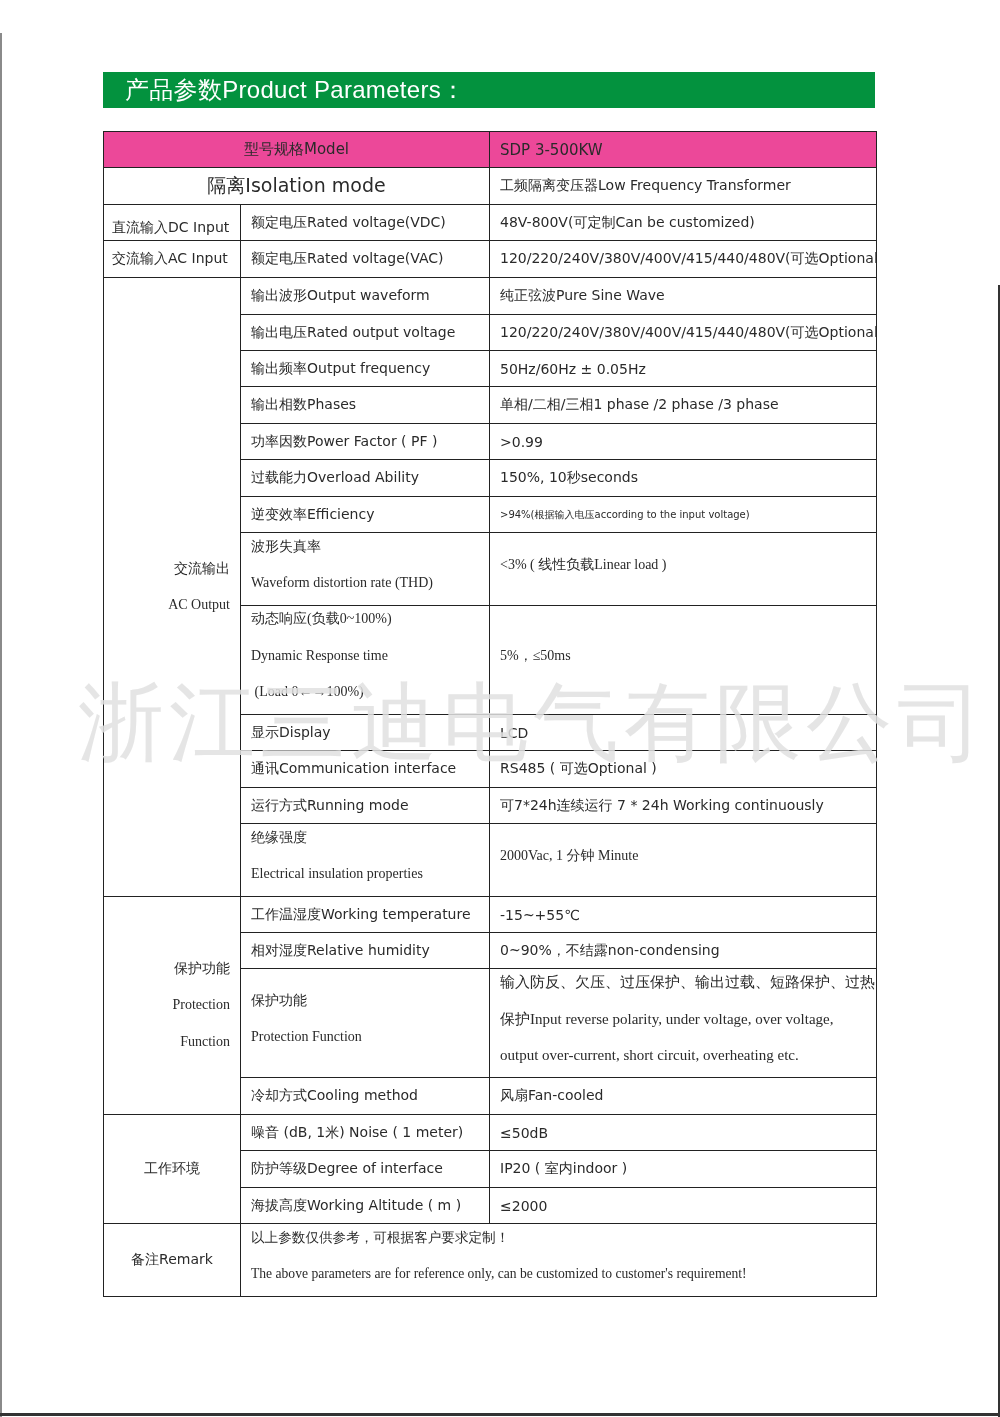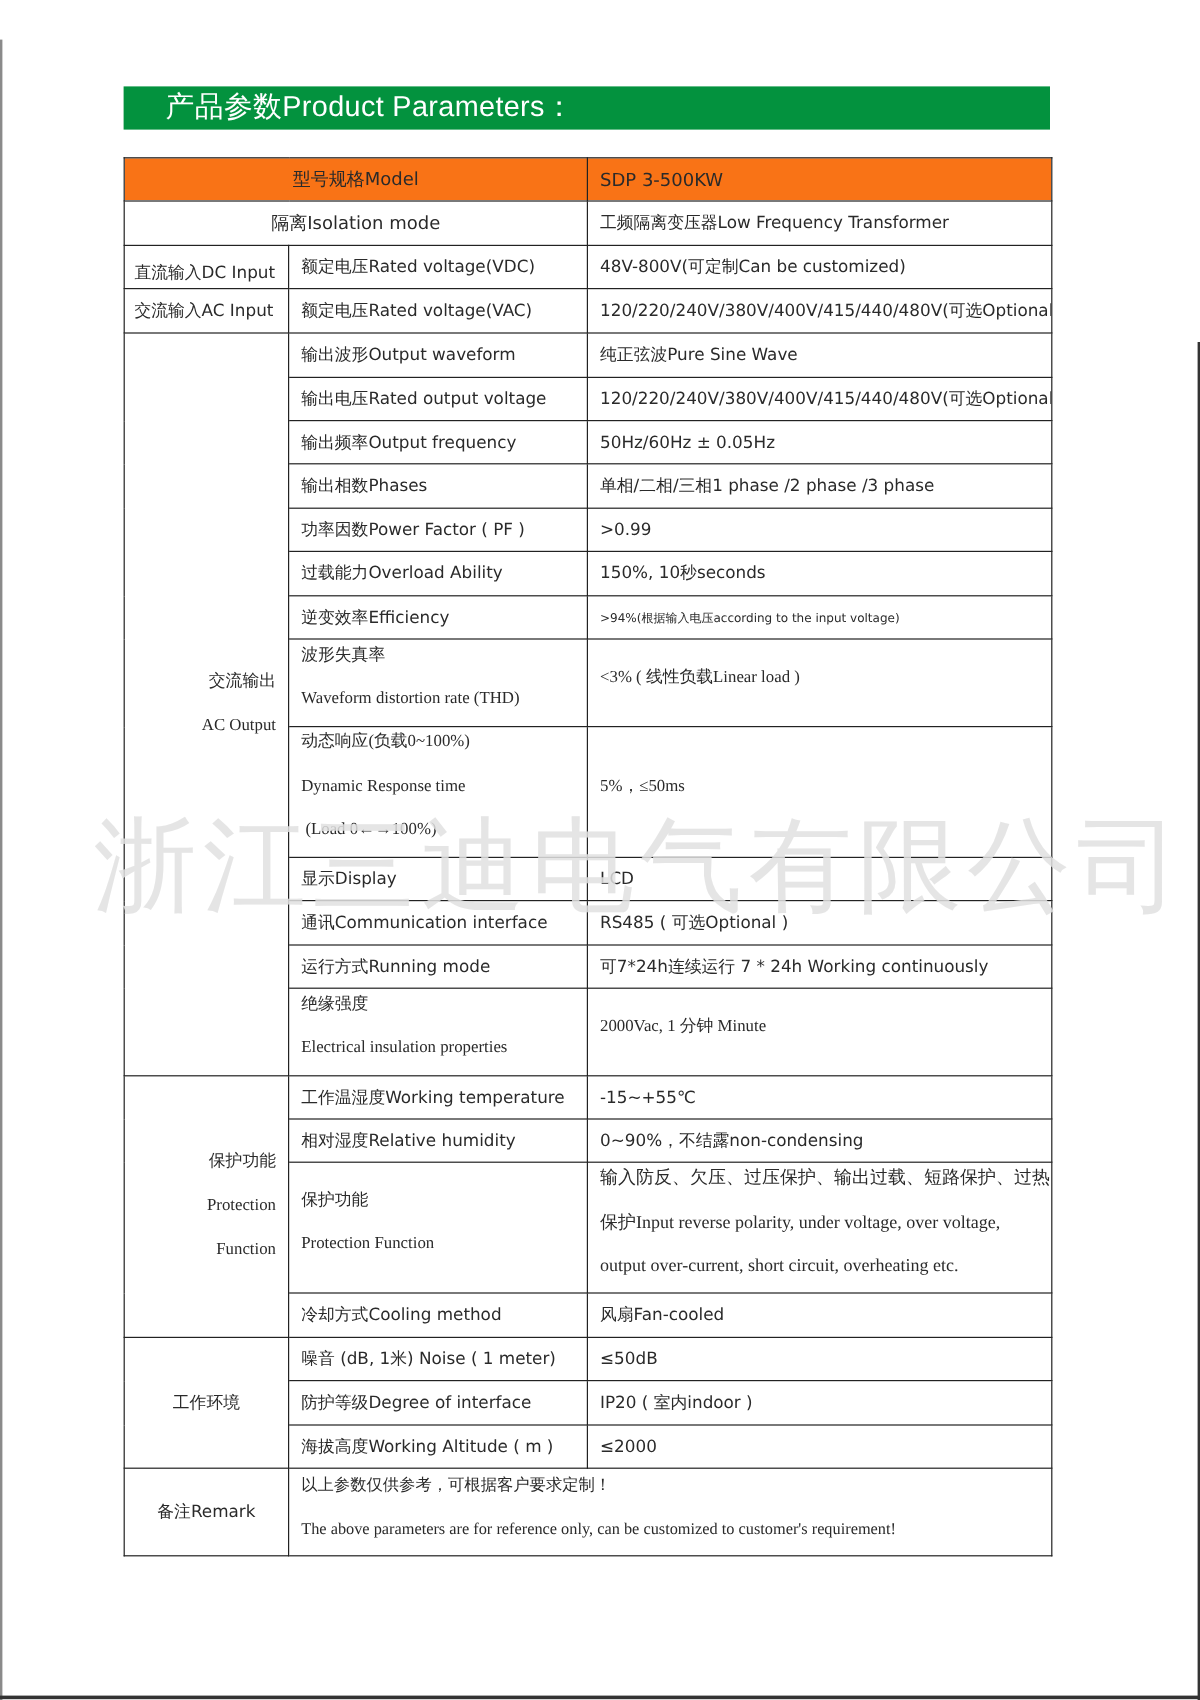--- a/index.html
+++ b/index.html
@@ -10,39 +10,39 @@
       color: #222;
     }
     .edge-left { position: absolute; left: 0; top: 33px; width: 2px; height: 1384px; background: #8a8a8a; }
     .edge-right { position: absolute; left: 998px; top: 285px; width: 2px; height: 1132px; background: #333; }
     .edge-bottom { position: absolute; left: 0; top: 1413px; width: 1000px; height: 3px; background: #333; }
 
     .title-band {
       position: absolute; left: 103px; top: 72px; width: 772px; height: 36px;
       background: #03923e;
       color: #fff; font-size: 24px; line-height: 36px;
-      padding-left: 35px; box-sizing: border-box;
+      padding-left: 22px; box-sizing: border-box;
       font-family: "Liberation Sans", sans-serif;
       letter-spacing: 0.3px;
     }
 
     table.spec {
       position: absolute; left: 103px; top: 131px; width: 773px;
       border-collapse: collapse; table-layout: fixed;
       font-size: 14px; color: #2a2a2a;
     }
     table.spec td {
       border: 1.6px solid #222;
       padding: 0 10px; vertical-align: middle;
       white-space: nowrap; overflow: hidden;
     }
     col.c1 { width: 137px; }
     col.c2 { width: 249px; }
     col.c3 { width: 387px; }
-    tr.head td { background: #f97316; font-size: 15px; }
+    tr.head td { background: #ec4899; font-size: 15px; }
     td.center { text-align: center; }
     td.multi { vertical-align: top; padding-top: 8px; line-height: 36.5px; }
     .ml { display: block; line-height: 36.5px; font-family: Liberation Serif, serif; }
     .grp { line-height: 31px; text-align: right; padding-left: 25px; }
     td.multi .ml:first-child { margin-top: -8px; }
 
     .watermark {
       position: absolute; left: 78px; top: 672px; width: 860px; height: 100px;
       font-size: 86px; line-height: 100px; letter-spacing: 5px;
       color: rgba(225,225,225,0.85);
@@ -65,21 +65,21 @@
       <col class="c2">
       <col class="c3">
     </colgroup>
 
   <tbody>
       <tr class="head" style="height:36px">
     <td colspan="2" class="center">型号规格Model</td>
     <td>SDP 3-500KW</td>
   </tr>
   <tr style="height:37px">
-    <td colspan="2" class="center" style="font-size:15px">隔离Isolation mode</td>
+    <td colspan="2" class="center" style="font-size:19px">隔离Isolation mode</td>
     <td>工频隔离变压器Low Frequency Transformer</td>
   </tr>
   <tr style="height:36px">
     <td style="padding:11px 4px 0 8px">直流输入DC Input</td>
     <td>额定电压Rated voltage(VDC)</td>
     <td>48V-800V(可定制Can be customized)</td>
   </tr>
   <tr style="height:37px">
     <td style="padding:0 4px 0 8px">交流输入AC Input</td>
     <td>额定电压Rated voltage(VAC)</td>

